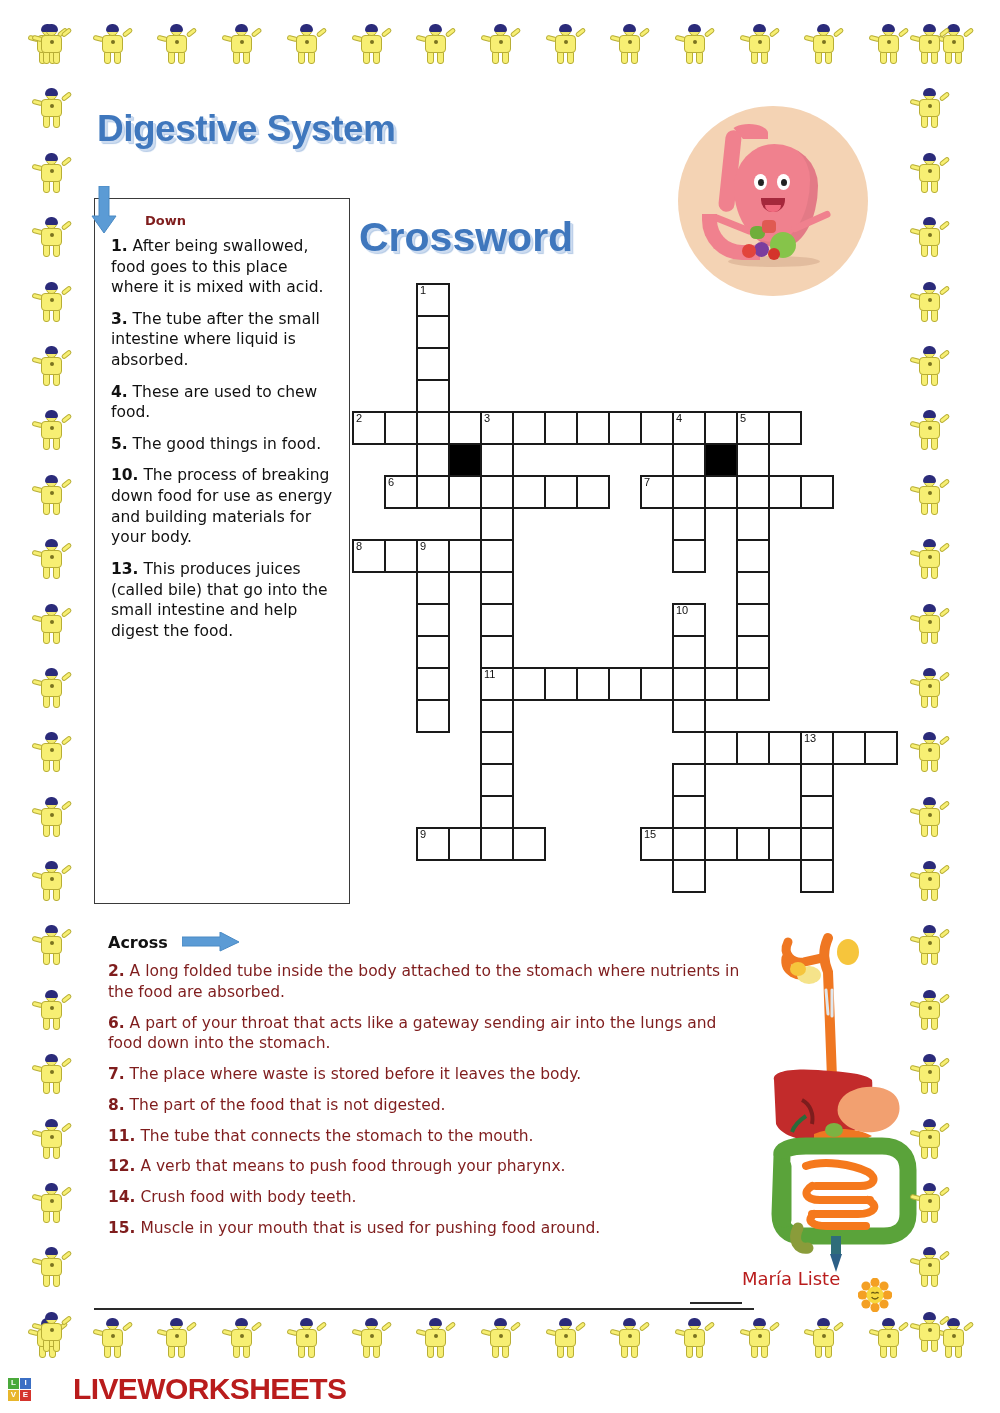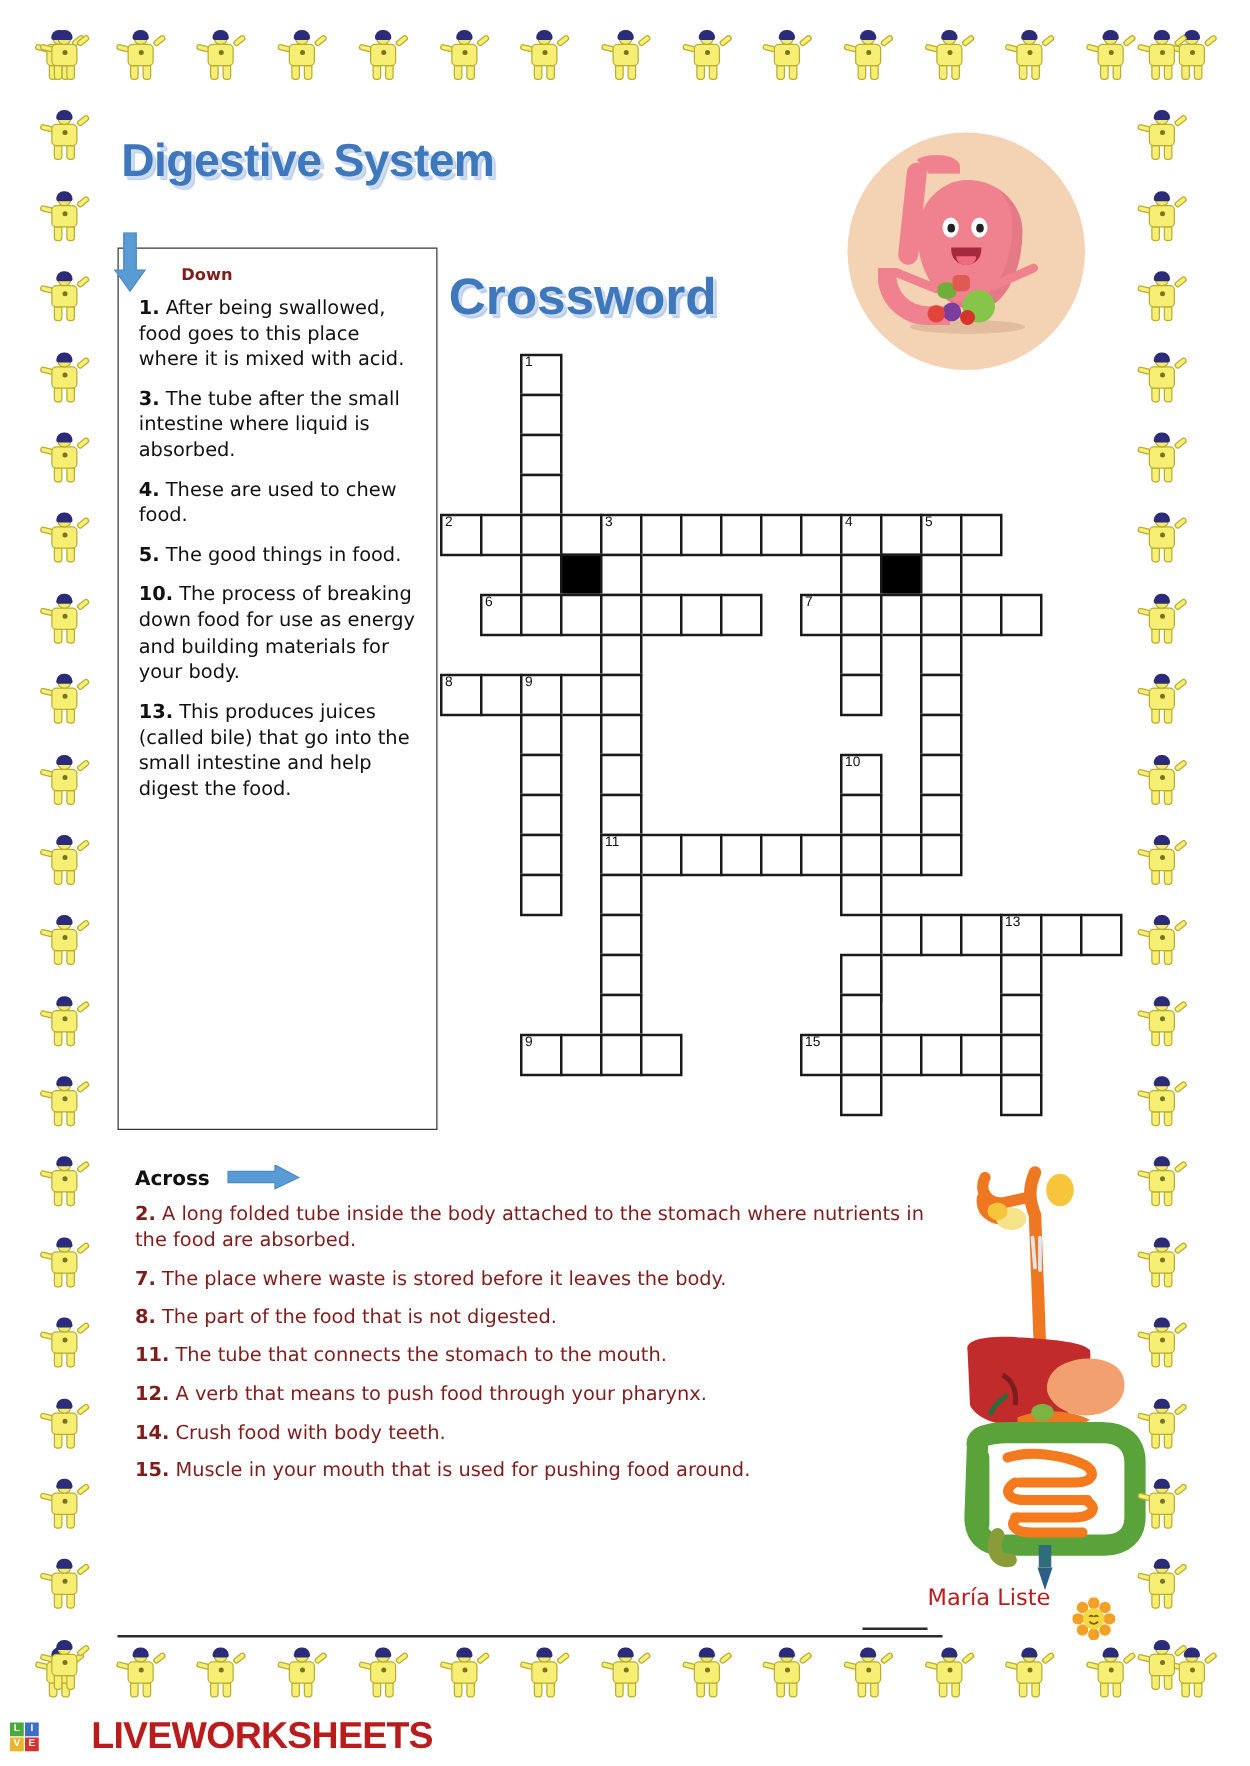--- a/index.html
+++ b/index.html
@@ -1027,20 +1027,21 @@
     <div class="across-head">
       <span>Across</span>
       <span class="across-arrow">
         <svg width="58" height="20" viewBox="0 0 58 20">
           <polygon points="0,5 38,5 38,0 57,10 38,19 38,14 0,14" fill="#5b9bd5" stroke="#4a8ac4" stroke-width="1"></polygon>
         </svg>
       </span>
     </div>
     <div id="across-list">
         <p class="aclue"><span class="n">2.</span><span> A long folded tube inside the body attached to the stomach where nutrients in the food are absorbed.</span></p>
+        <p class="aclue"><span class="n">6.</span><span> A part of your throat that acts like a gateway sending air into the lungs and food down into the stomach.</span></p>
         <p class="aclue"><span class="n">7.</span><span> The place where waste is stored before it leaves the body.</span></p>
         <p class="aclue"><span class="n">8.</span><span> The part of the food that is not digested.</span></p>
         <p class="aclue"><span class="n">11.</span><span> The tube that connects the stomach to the mouth.</span></p>
         <p class="aclue"><span class="n">12.</span><span> A verb that means to push food through your pharynx.</span></p>
         <p class="aclue"><span class="n">14.</span><span> Crush food with body teeth.</span></p>
         <p class="aclue"><span class="n">15.</span><span> Muscle in your mouth that is used for pushing food around.</span></p>
       </div>
     <div class="hline"></div>
   </div>
 

